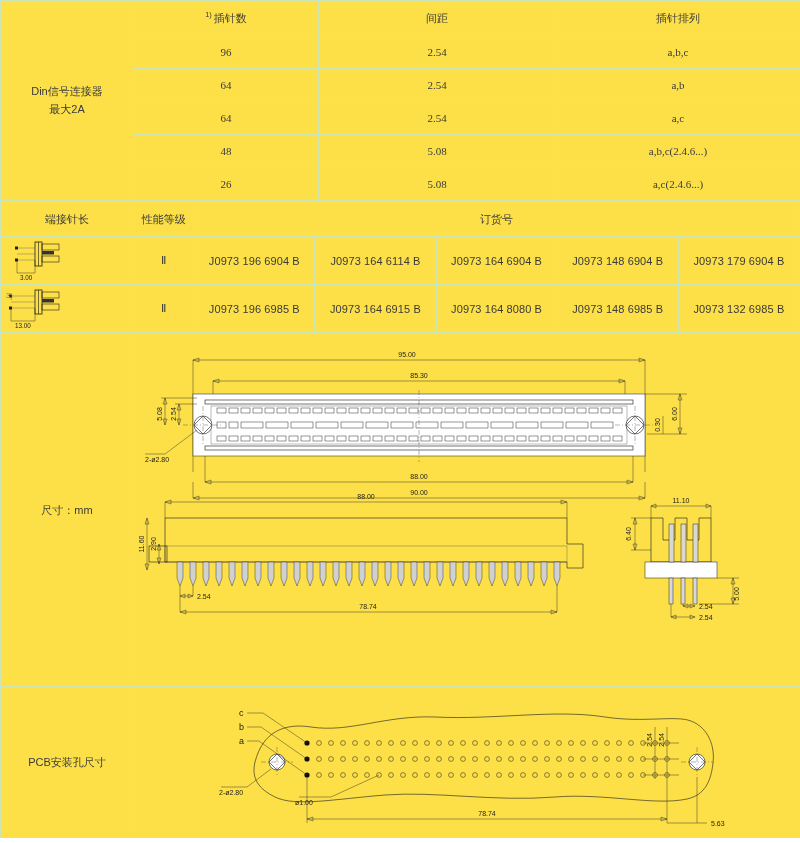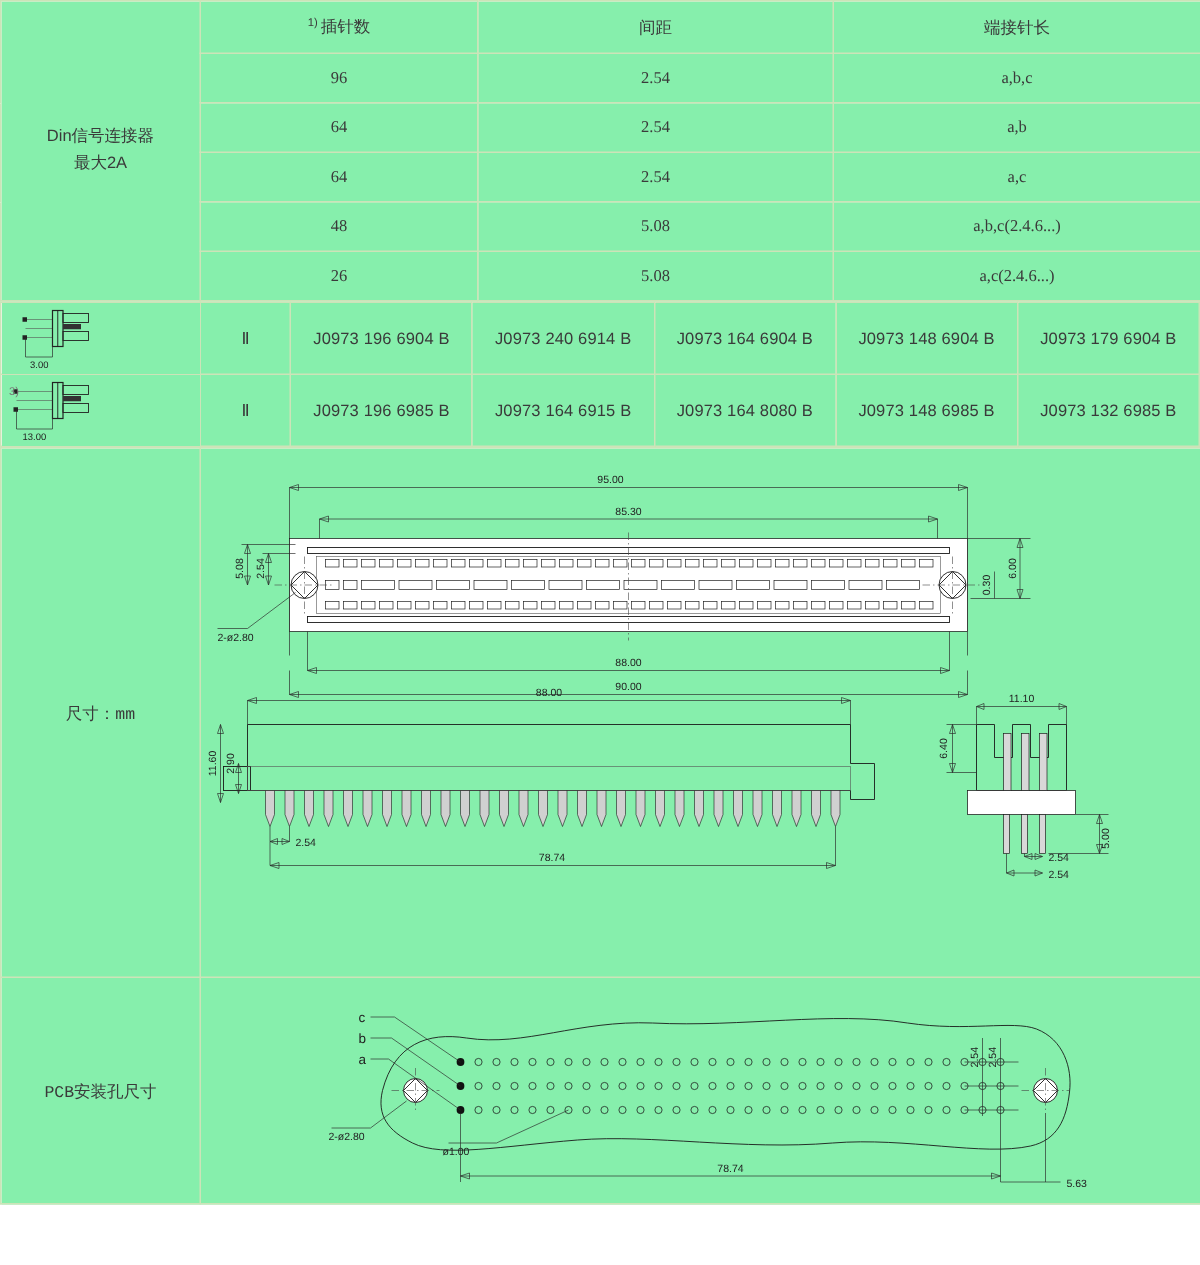--- a/index.html
+++ b/index.html
@@ -13,37 +13,37 @@
 
   table.grid{border-collapse:collapse;width:800px;table-layout:fixed;}
   table.grid td,table.grid th{
     border:1px solid #cde3b8;
     padding:0;
     text-align:center;
     vertical-align:middle;
     font-weight:normal;
     font-size:11px;
     color:#3a3a3a;
-    background:#86efac;
+    background:#fde047;
   }
   .hdr{background:#dcedca;font-weight:bold;font-size:11.5px;color:#2f2f2f;height:34px;}
   .rowcell{height:32px;font-size:11.5px;font-family:Liberation Serif, serif;}
   .leftlabel{font-weight:bold;font-size:11.5px;line-height:1.55;color:#2f2f2f;}
   .sup{font-size:7.5px;vertical-align:super;font-weight:normal;margin-right:2px;}
 
   .pn-strong{font-weight:bold;font-size:11px;letter-spacing:.1px;color:#2b2b2b;}
   .pn-light{font-weight:normal;font-size:10.5px;letter-spacing:.1px;color:#555;}
   .grade{font-size:11px;color:#3a3a3a;}
 
   .termcell{position:relative;height:47px;}
   .note3{position:absolute;left:5px;top:6px;font-size:7.5px;color:#777;}
 
   .drawcell{height:352px;vertical-align:middle;}
   .pcbcell{height:150px;vertical-align:middle;}
-  .sectlabel{font-size:11px;color:#3a3a3a;font-family:Liberation Mono, monospace;}
+  .sectlabel{font-size:11px;color:#3a3a3a;}
 
   .draw-wrap{position:relative;width:665px;height:352px;margin:0 auto;}
   .pcb-wrap{position:relative;width:665px;height:150px;margin:0 auto;}
   svg{display:block;}
   .dimtxt{font-family:"Liberation Sans",sans-serif;font-size:7px;fill:#222;}
   .dimtxt-s{font-family:"Liberation Sans",sans-serif;font-size:6.3px;fill:#222;}
   .ln{stroke:#1a1a1a;stroke-width:.6;fill:none;}
   .ln-thin{stroke:#555;stroke-width:.4;fill:none;}
   .ln-dim{stroke:#2a2a2a;stroke-width:.45;fill:none;}
   .ln-ctr{stroke:#444;stroke-width:.4;fill:none;stroke-dasharray:5 2 1 2;}
@@ -65,21 +65,21 @@
     <tbody>
       <tr>
         <td rowspan="6" class="leftlabel">
           <div>Din信号连接器</div>
           <div>最大2A</div>
         </td>
         <th class="hdr">
           <span class="sup">1)</span><span>插针数</span>
         </th>
         <th class="hdr">间距</th>
-        <th class="hdr">端接针长</th>
+        <th class="hdr">插针排列</th>
       </tr>
       <tr>
         <td class="rowcell">96</td>
         <td class="rowcell">2.54</td>
         <td class="rowcell">a,b,c</td>
       </tr>
       <tr>
         <td class="rowcell">64</td>
         <td class="rowcell">2.54</td>
         <td class="rowcell">a,b</td>
@@ -106,20 +106,25 @@
     <colgroup>
       <col style="width:133px">
         <col style="width:60px">
       <col style="width:121px">
         <col style="width:121px">
         <col style="width:121px">
       <col style="width:121px">
         <col style="width:121px">
     </colgroup>
     <tbody>
+      <tr>
+        <th class="hdr">端接针长</th>
+        <th class="hdr">性能等级</th>
+        <th class="hdr" colspan="5">订货号</th>
+      </tr>
 
       <tr>
         <td class="termcell">
           <svg width="72" height="44" viewBox="0 0 72 44">
             <line class="ln-thin" x1="16" y1="9" x2="34" y2="9"></line>
             <line class="ln-thin" x1="16" y1="15" x2="34" y2="15"></line>
             <line class="ln-thin" x1="16" y1="21" x2="34" y2="21"></line>
             <rect x="14" y="7.5" width="3" height="3" fill="#222"></rect>
             <rect x="14" y="19.5" width="3" height="3" fill="#222"></rect>
             <rect x="34" y="3" width="7" height="24" fill="none" stroke="#222" stroke-width=".8"></rect>
@@ -128,21 +133,21 @@
             <rect x="41" y="12" width="12" height="3.5" fill="#333"></rect>
             <rect x="41" y="17" width="17" height="6" fill="none" stroke="#222" stroke-width=".6"></rect>
             <line class="ln-dim" x1="16" y1="21" x2="16" y2="34"></line>
             <line class="ln-dim" x1="34" y1="21" x2="34" y2="34"></line>
             <line class="ln-dim" x1="16" y1="34" x2="34" y2="34"></line>
             <text class="dimtxt-s" x="19" y="41" fill="#888">3.00</text>
           </svg>
         </td>
         <td class="grade">Ⅱ</td>
         <td class="pn-strong">J0973 196 6904 B</td>
-        <td class="pn-strong">J0973 240 6914 B</td>
+        <td class="pn-strong">J0973 164 6114 B</td>
         <td class="pn-strong">J0973 164 6904 B</td>
         <td class="pn-strong">J0973 148 6904 B</td>
         <td class="pn-strong">J0973 179 6904 B</td>
       </tr>
 
       <tr>
         <td class="termcell">
           <span class="note3">3)</span>
           <svg width="72" height="44" viewBox="0 0 72 44">
             <line class="ln-thin" x1="10" y1="9" x2="34" y2="9"></line>

